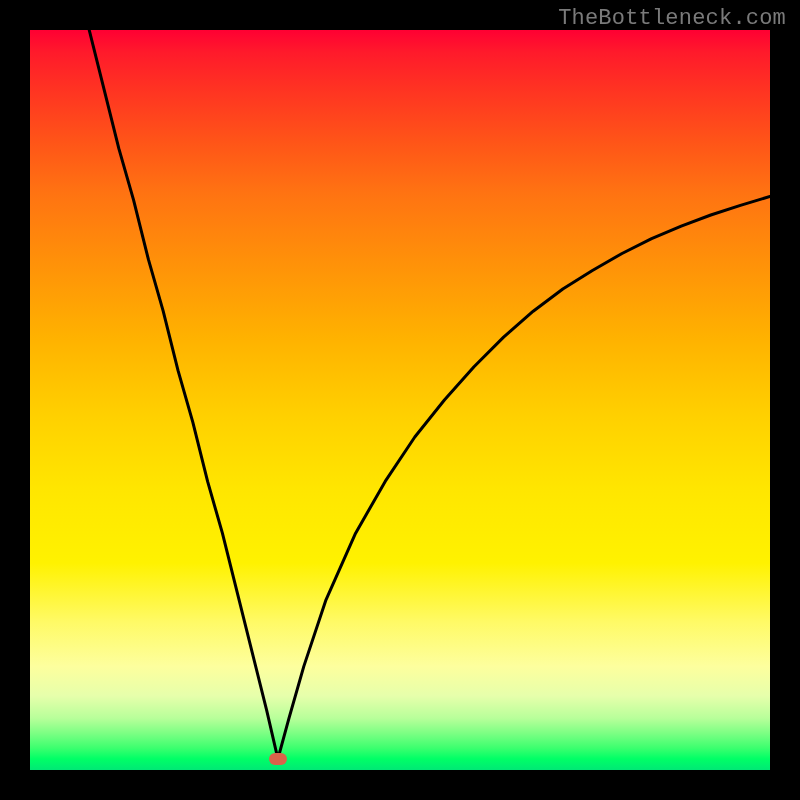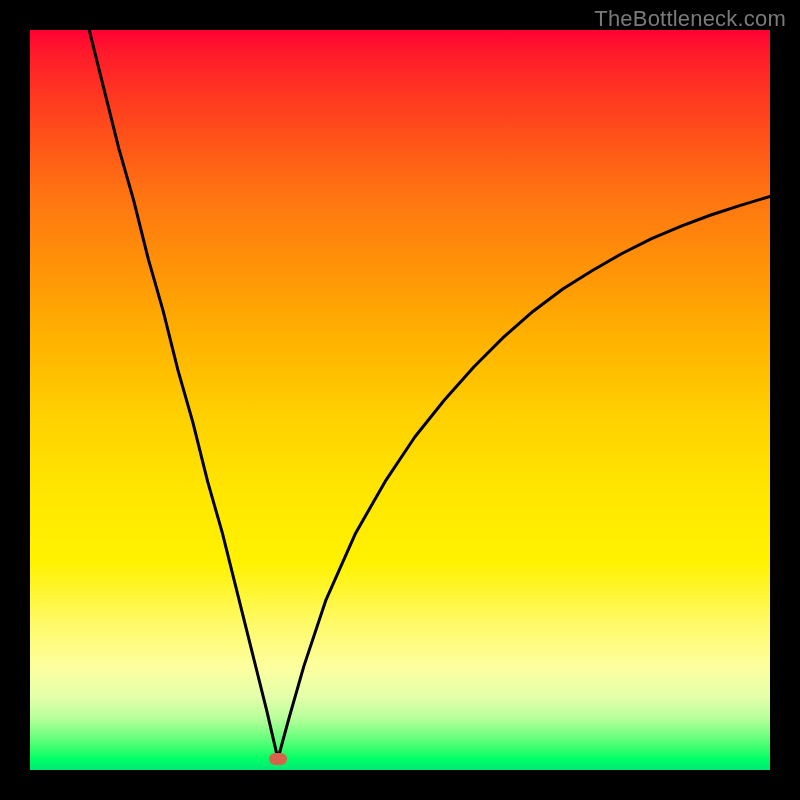--- a/index.html
+++ b/index.html
@@ -9,20 +9,21 @@
     height: 800px;
     overflow: hidden;
     background: #000;
     font-family: Arial, Helvetica, sans-serif;
   }
   .frame {
     position: relative;
     width: 800px;
     height: 800px;
     background: #000;
+    font-family: Liberation Mono, monospace;
   }
   .plot {
     position: absolute;
     left: 30px;
     top: 30px;
     width: 740px;
     height: 740px;
     background: linear-gradient(to bottom,
       #ff0033 0%,
       #ff1a2b 3%,

